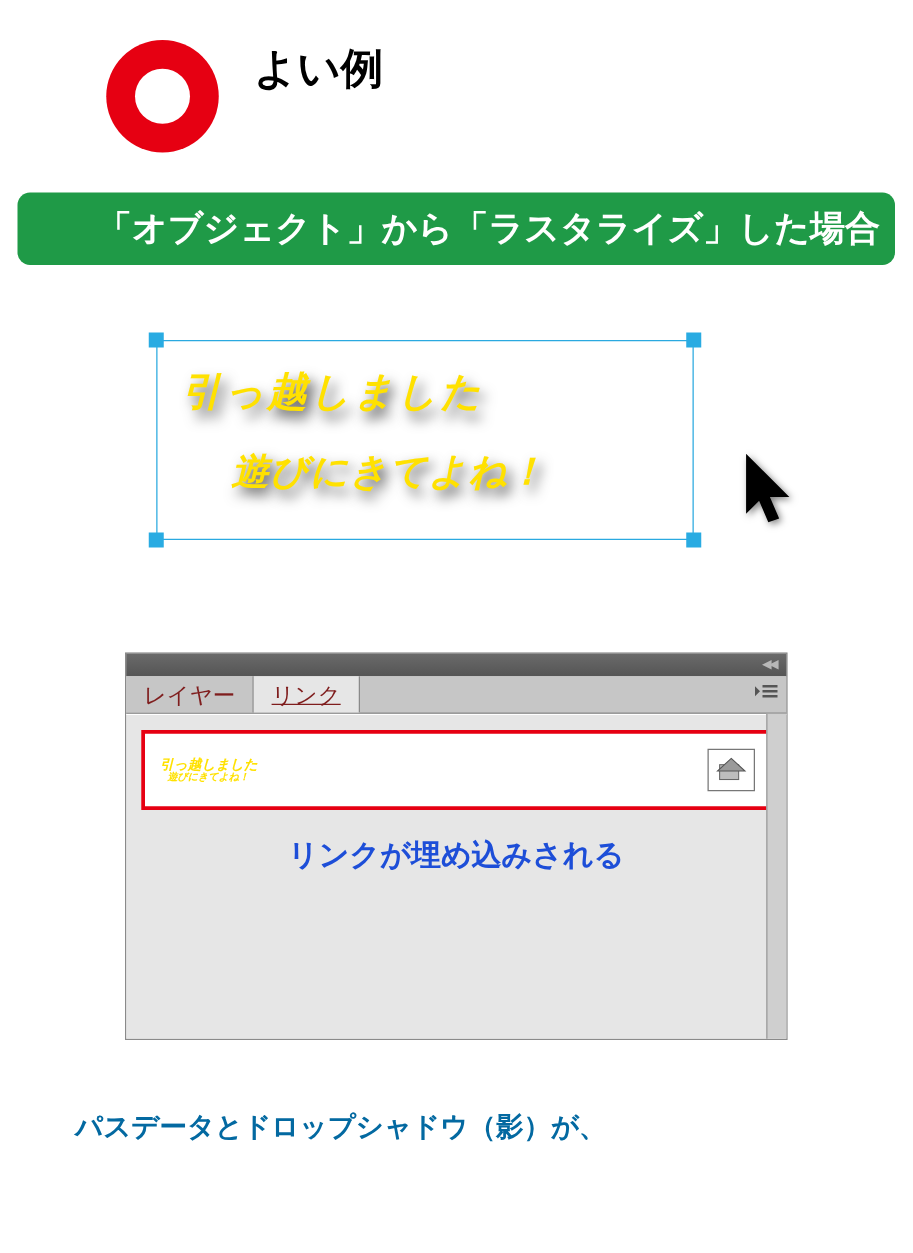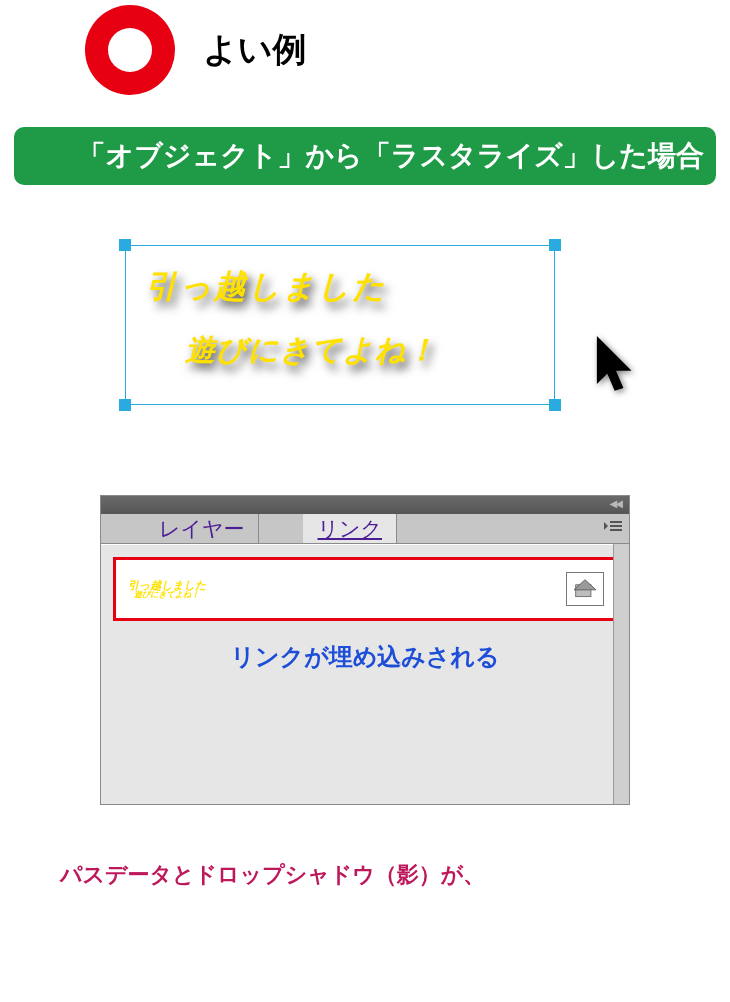--- a/index.html
+++ b/index.html
@@ -7,22 +7,22 @@
     width: 730px;
     height: 1002px;
     background: #ffffff;
     font-family: "Hiragino Kaku Gothic Pro", "Yu Gothic", Meiryo, sans-serif;
     position: relative;
   }
 
   
   .header {
     display: flex;
-    align-items: center;
-    padding: 5px 0 20px 85px;
+    align-items: flex-start;
+    padding: 32px 0 20px 85px;
   }
   .circle-icon {
     width: 90px;
     height: 90px;
     border-radius: 50%;
     background: #e60012;
     position: relative;
     flex-shrink: 0;
   }
   .circle-icon::after {
@@ -134,28 +134,27 @@
   .panel-tabs {
     display: flex;
     align-items: center;
     background: #c6c6c6;
     border-bottom: 1px solid #8a8a8a;
     position: relative;
     height: 30px;
   }
   .tab {
     padding: 4px 14px;
-    font-size: 21px;
-    color: #4c1d95;
+    font-size: 18px;
+    color: #7f1d1d;
     border-right: 1px solid #8a8a8a;
     background: #c6c6c6;
     height: 100%;
     display: flex;
     align-items: center;
-    margin-left: 44px;
   }
   .tab.active {
     background: #e6e6e6;
     text-decoration: underline;
   }
   .panel-menu {
     position: absolute;
     right: 6px; top: 4px;
     width: 20px; height: 16px;
     color: #555;
@@ -226,21 +225,21 @@
     background: #cfcfcf;
     border-left: 1px solid #9a9a9a;
   }
 
   
   .footer-text {
     margin: 48px 60px 0 60px;
     font-size: 22px;
     font-weight: 700;
     line-height: 2.0;
-    color: #be185d;
+    color: #0369a1;
   }
 </style>
 </head>
 <body>
 
 <div class="header">
   <div class="circle-icon"></div>
   <div class="header-title">よい例</div>
 </div>
 

